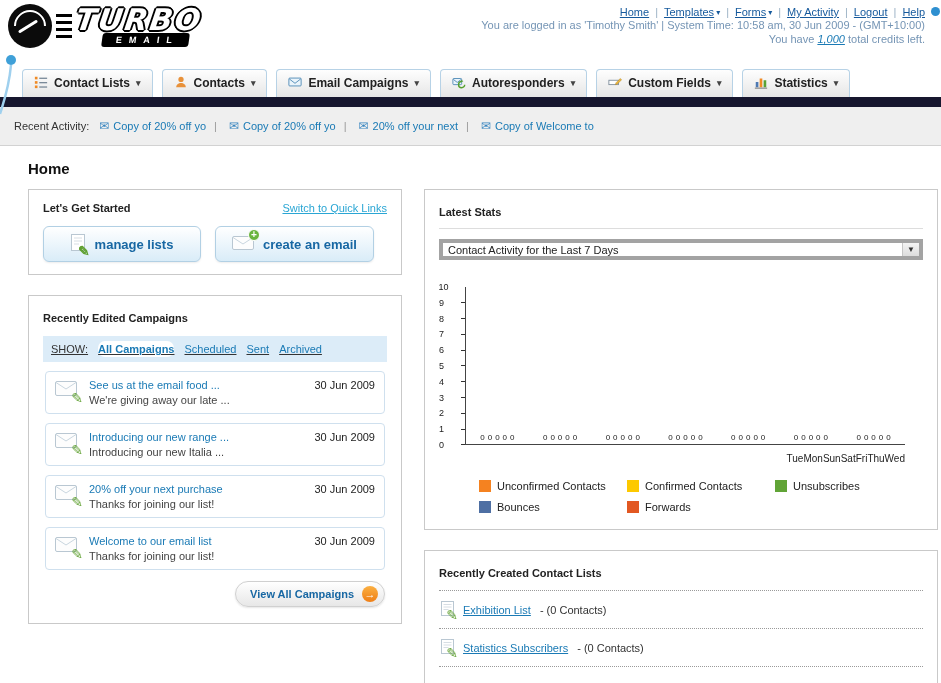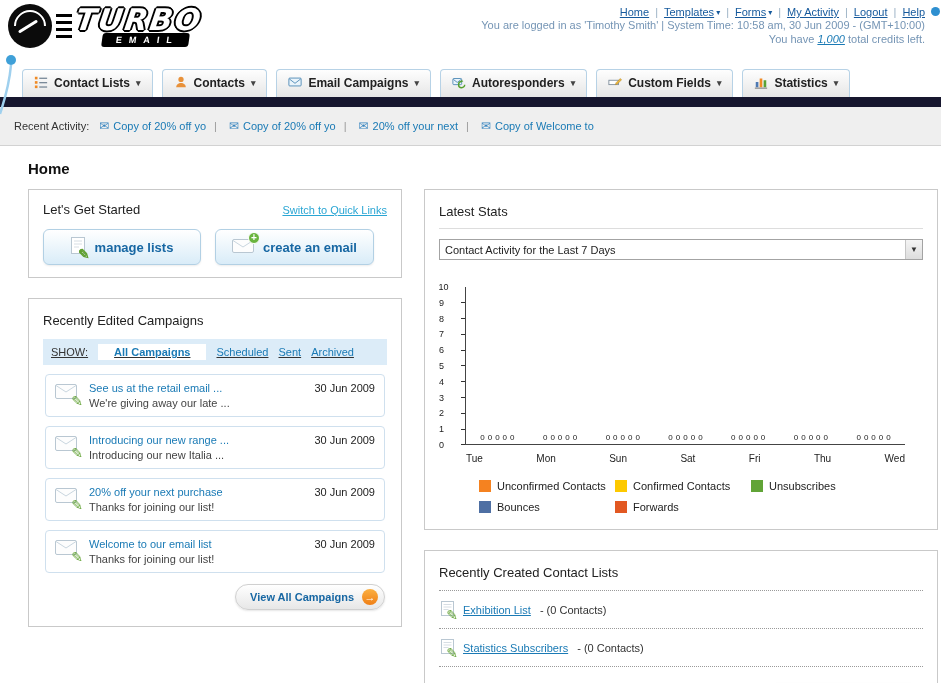--- a/index.html
+++ b/index.html
@@ -45,63 +45,63 @@
   .act-item a { color:#1a7ab5; text-decoration:none; cursor:pointer; max-width:112px; overflow:hidden; white-space:nowrap; display:inline-block; }
 
   
   .main-wrap { padding:12px 28px 16px 28px; border-bottom:1px solid #cfcfcf; min-height:532px; }
   h1.page-title { font-size:15px; color:#111; margin:2px 0 12px; }
   .columns { display:flex; gap:22px; align-items:flex-start; }
   .col-left { width:374px; flex:0 0 auto; }
   .col-right { flex:1; }
   .panel { background:#fff; border:1px solid #c9c9c9; margin-bottom:20px; }
   .panel-pad { padding:12px 14px; }
-  .panel-title { font-size:13px; font-weight:normal; color:#222; }
+  .panel-title { font-size:11px; font-weight:bold; color:#222; }
 
   
   .gs-head { display:flex; justify-content:space-between; align-items:baseline; }
   .quick-link { font-size:11px; color:#2aa6d4; text-decoration:underline; cursor:pointer; }
   .gs-buttons { display:flex; gap:14px; margin-top:12px; }
   .big-btn { display:inline-flex; align-items:center; gap:9px; padding:7px 16px; min-width:158px; justify-content:center;
     border:1px solid #b2d0e4; border-radius:6px; background:linear-gradient(#ffffff,#d9ecf8); box-shadow:0 1px 2px rgba(0,0,0,.08);
     color:#1767a3; font-weight:bold; font-size:13px; cursor:pointer; }
   .iconwrap { position:relative; display:inline-block; }
   .pencil { position:absolute; right:-4px; bottom:-4px; color:#5fa030; font-size:14px; line-height:1; }
   .plus { position:absolute; right:-6px; top:-6px; width:12px; height:12px; background:#6ab43e; border:1px solid #fff; border-radius:50%; color:#fff; font-size:10px; line-height:10px; text-align:center; font-weight:bold; }
 
   
   .filters { display:flex; align-items:center; gap:10px; background:#dcecf8; margin-top:10px; padding:5px 8px; font-size:11px; color:#333;text-decoration:underline; }
   .filters a { color:#1a7ab5; text-decoration:none; cursor:pointer; }
-  .filters a.selected { background:#fff; padding:2px 16px; border-radius:0; font-weight:bold; }
+  .filters a.selected { background:#fff; padding:2px 0; border-radius:7px; font-weight:bold; }
   .camp-item { display:flex; align-items:flex-start; gap:10px; border:1px solid #cfe0ee; border-radius:4px; margin:9px 2px; padding:7px 9px; }
   .camp-text { display:flex; flex-direction:column; gap:3px; font-size:11px; }
   .camp-text a { color:#1a7ab5; text-decoration:none; cursor:pointer; }
   .camp-sub { color:#444; }
   .camp-date { margin-left:auto; font-size:11px; color:#222; white-space:nowrap; }
   .btn-row { display:flex; justify-content:flex-end; padding:2px 2px 4px; }
   .pill-btn { display:inline-flex; align-items:center; gap:8px; border:1px solid #d0d0d0; border-radius:13px; background:linear-gradient(#ffffff,#e7e7e7);
     padding:4px 6px 4px 14px; color:#1767a3; font-weight:bold; font-size:11px; cursor:pointer; box-shadow:0 1px 2px rgba(0,0,0,.1); }
   .arrowc { display:inline-flex; width:16px; height:16px; border-radius:50%; background:linear-gradient(#fbb042,#ef7f16); color:#fff; align-items:center; justify-content:center; font-size:11px; font-weight:bold; }
 
   
   .stats-title { border-bottom:1px solid #ddd; padding-bottom:8px; }
-  .select-box { display:flex; align-items:center; border:1px solid #a3a3a3; height:21px; margin-top:10px; background:#fff; cursor:pointer; }
+  .select-box { display:flex; align-items:center; border:4px solid #a3a3a3; height:21px; margin-top:10px; background:#fff; cursor:pointer; }
   .select-box .sel-text { flex:1; font-size:11px; color:#222; padding-left:5px; }
   .sel-arrow { width:17px; height:100%; border-left:1px solid #c6c6c6; background:linear-gradient(#f4f4f4,#ddd); display:flex; align-items:center; justify-content:center; font-size:8px; color:#333; }
   .chart { margin-top:22px; }
   .chart-body { display:flex; align-items:flex-start; padding-right:18px; }
   .y-axis { display:flex; flex-direction:column; justify-content:space-between; height:168px; width:26px; flex:0 0 auto; }
   .ytick { display:flex; align-items:center; justify-content:center; gap:17px; height:10px; font-size:9px; color:#222; }
   .ymark { width:4px; height:1px; background:#333; }
   .plot-area { position:relative; flex:1; height:158px; margin-top:5px; border-left:1px solid #444; border-bottom:1px solid #444; }
   .zero-groups { position:absolute; left:0; right:0; bottom:2px; display:flex; justify-content:space-around; }
   .zgroup { display:flex; gap:3px; font-size:8px; color:#222; }
-  .x-labels { display:flex; justify-content:space-between; margin:3px 18px 0 27px; font-size:10px; color:#222; }
+  .x-labels { display:flex; justify-content:flex-end; margin:3px 18px 0 27px; font-size:10px; color:#222; }
   .legend { display:flex; flex-wrap:wrap; row-gap:9px; margin:16px 0 4px 40px; width:444px; }
-  .legend-item { display:flex; align-items:center; gap:6px; width:136px; font-size:11px; color:#222; }
+  .legend-item { display:flex; align-items:center; gap:6px; width:148px; font-size:11px; color:#222; }
   .swatch { width:12px; height:12px; flex:0 0 auto; }
 
   
   .cl-title { border-bottom:1px dotted #9a9a9a; padding-bottom:9px; }
   .cl-item { display:flex; align-items:center; gap:9px; padding:10px 2px; border-bottom:1px dotted #9a9a9a; font-size:11px; color:#333; }
   .cl-item a { color:#1a7ab5; text-decoration:underline; cursor:pointer; }
   .cl-btn-row { display:flex; justify-content:flex-end; padding:16px 2px 2px; }
 </style>
 </head>
 <body>
@@ -273,21 +273,21 @@
             <a>Sent</a>
             <a>Archived</a>
           </div>
 
           <div class="camp-item">
             <span class="iconwrap"><svg width="24" height="18" viewBox="0 0 24 18">
                   <rect x="0.5" y="2.5" width="21" height="14" rx="1.5" fill="#fdfdfd" stroke="#b9c7d2"></rect>
                   <path d="M1 3.5 L11 10 L21 3.5" fill="none" stroke="#c9d6df"></path>
                 </svg><span class="pencil">✎</span></span>
             <div class="camp-text">
-              <a>See us at the retail email ...</a>
+              <a>See us at the email food ...</a>
               <span class="camp-sub">We're giving away our late ...</span>
             </div>
             <span class="camp-date">30 Jun 2009</span>
           </div>
           <div class="camp-item">
             <span class="iconwrap"><svg width="24" height="18" viewBox="0 0 24 18">
                   <rect x="0.5" y="2.5" width="21" height="14" rx="1.5" fill="#fdfdfd" stroke="#b9c7d2"></rect>
                   <path d="M1 3.5 L11 10 L21 3.5" fill="none" stroke="#c9d6df"></path>
                 </svg><span class="pencil">✎</span></span>
             <div class="camp-text">

